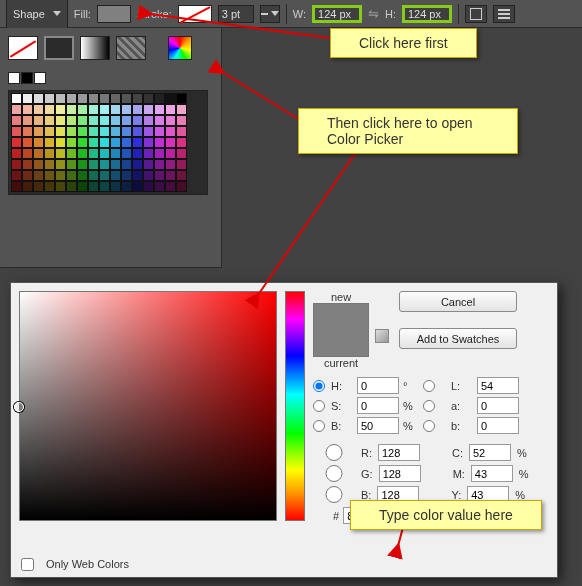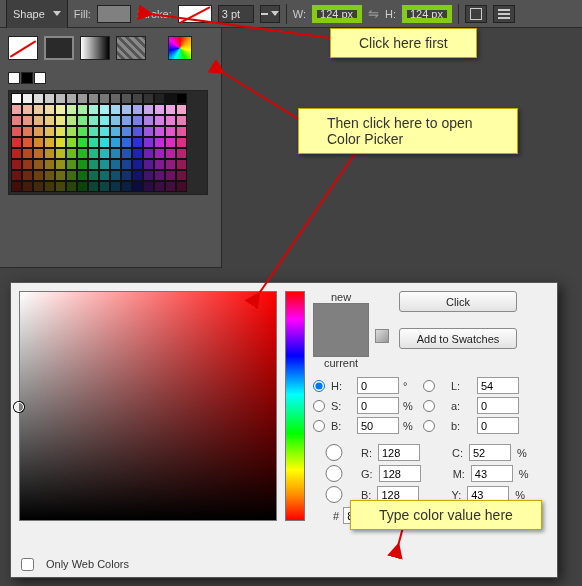--- a/index.html
+++ b/index.html
@@ -9,21 +9,21 @@
 .options-bar { background: #535353; height: 28px; display: flex; align-items: center; padding: 2px 6px; gap: 6px; border-bottom: 1px solid #2a2a2a; }
 .shape-dropdown { background: #3f3f3f; border: 1px solid #222; color: #ddd; padding: 18px 6px; font-size: 11px; display: flex; align-items: center; gap: 8px; height: 20px; }
 .chev { width: 0; height: 0; border-left: 4px solid transparent; border-right: 4px solid transparent; border-top: 5px solid #ccc; }
 .lbl { color: #ccc; font-size: 11px; }
 .swatch-btn { width: 34px; height: 18px; border: 1px solid #222; position: relative; }
 .swatch-gray { background: #808080; }
 .swatch-nostroke { background: #fff; }
 .swatch-nostroke::after { content:""; position:absolute; left:-1px; right:-1px; top:8px; height:2px; background:#e00; transform:rotate(-28deg); }
 .pt-input { width: 36px; height: 18px; background:#3f3f3f; border:1px solid #222; color:#ddd; font-size:11px; padding:0 3px; }
 .mini-btn { width: 20px; height: 18px; background:#3f3f3f; border:1px solid #222; display:flex; align-items:center; justify-content:center; }
-.wh-input { width: 50px; height: 18px; background:#3f3f3f; border:5px solid #84cc16; color:#ddd; font-size:11px; padding:0 3px; text-align:left; }
+.wh-input { width: 50px; height: 18px; background:#3f3f3f; border:3px solid #84cc16; color:#ddd; font-size:11px; padding:0 3px; text-align:left; }
 .dash-line { width:16px; height:2px; background:#ccc; }
 .divider-v { width:1px; height:20px; background:#2a2a2a; }
 
 
 .canvas-area { position:absolute; top:28px; left:0; right:0; bottom:0; background:#424242; }
 .dark-panel { position:absolute; top:28px; left:0; width:222px; height:240px; background:#535353; border-right:1px solid #2a2a2a; border-bottom:1px solid #2a2a2a; }
 
 
 .style-row { display:flex; gap:6px; padding:8px; align-items:center; }
 .style-btn { width:30px; height:24px; border:1px solid #222; position:relative; background:#3f3f3f; }
@@ -363,21 +363,21 @@
             <div class="nc-box">
               <div class="nc-new"></div>
               <div class="nc-cur"></div>
             </div>
             <div class="nc-labels">current</div>
           </div>
           <div class="cube"></div>
         </div>
         <div class="btn-col">
           <div class="win-btn">
-              <span>Click</span>
+              <span>Cancel</span>
             </div>
           <div style="height:6px"></div>
           <div class="win-btn">
               <span>Add to Swatches</span>
             </div>
           <div style="height:6px"></div>
         </div>
       </div>
 
       <div class="fields">

